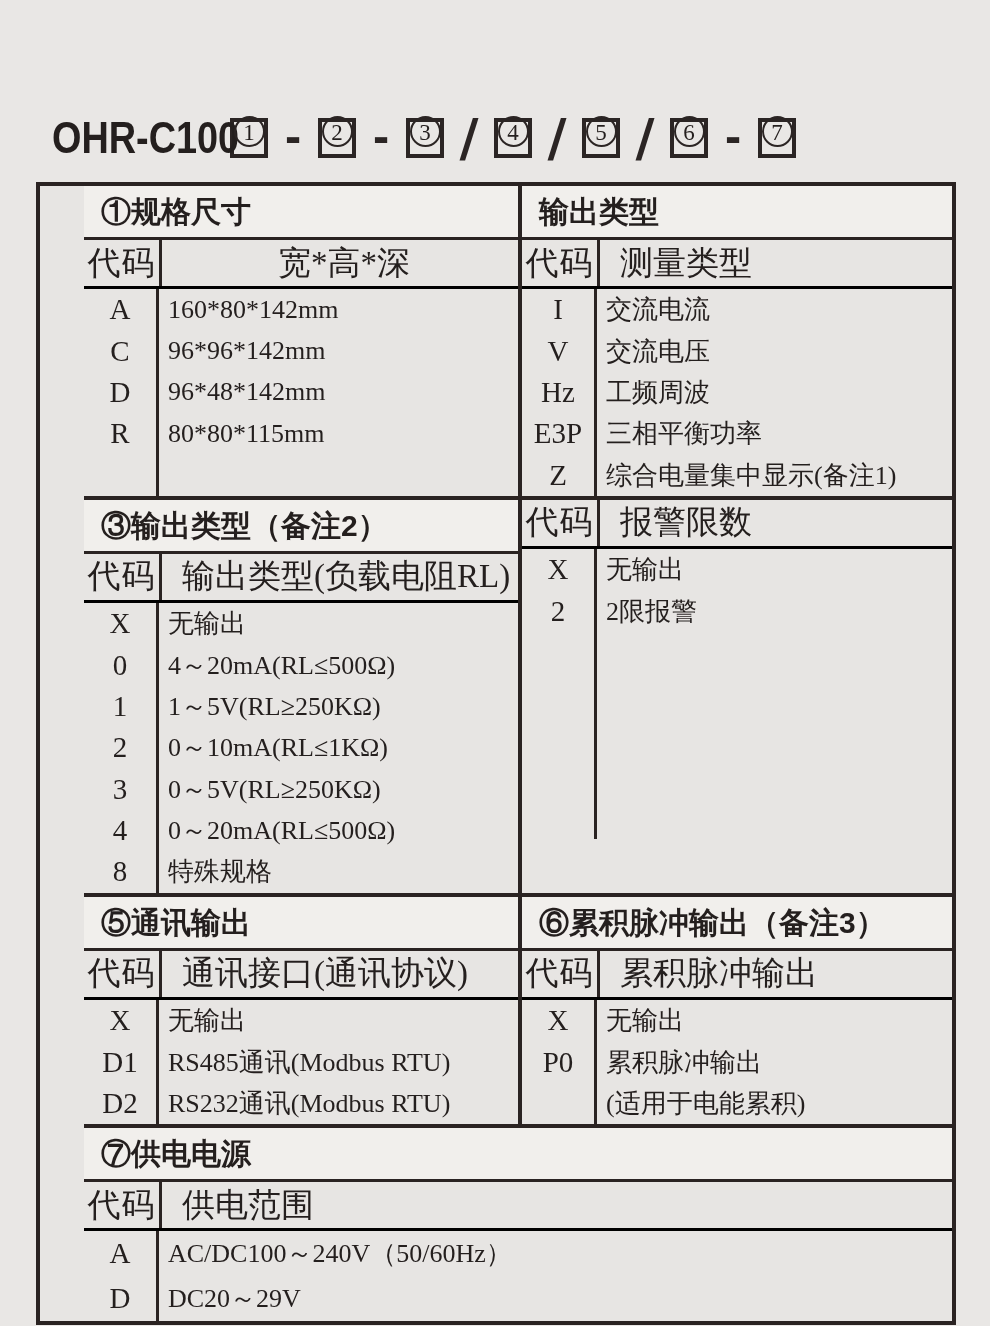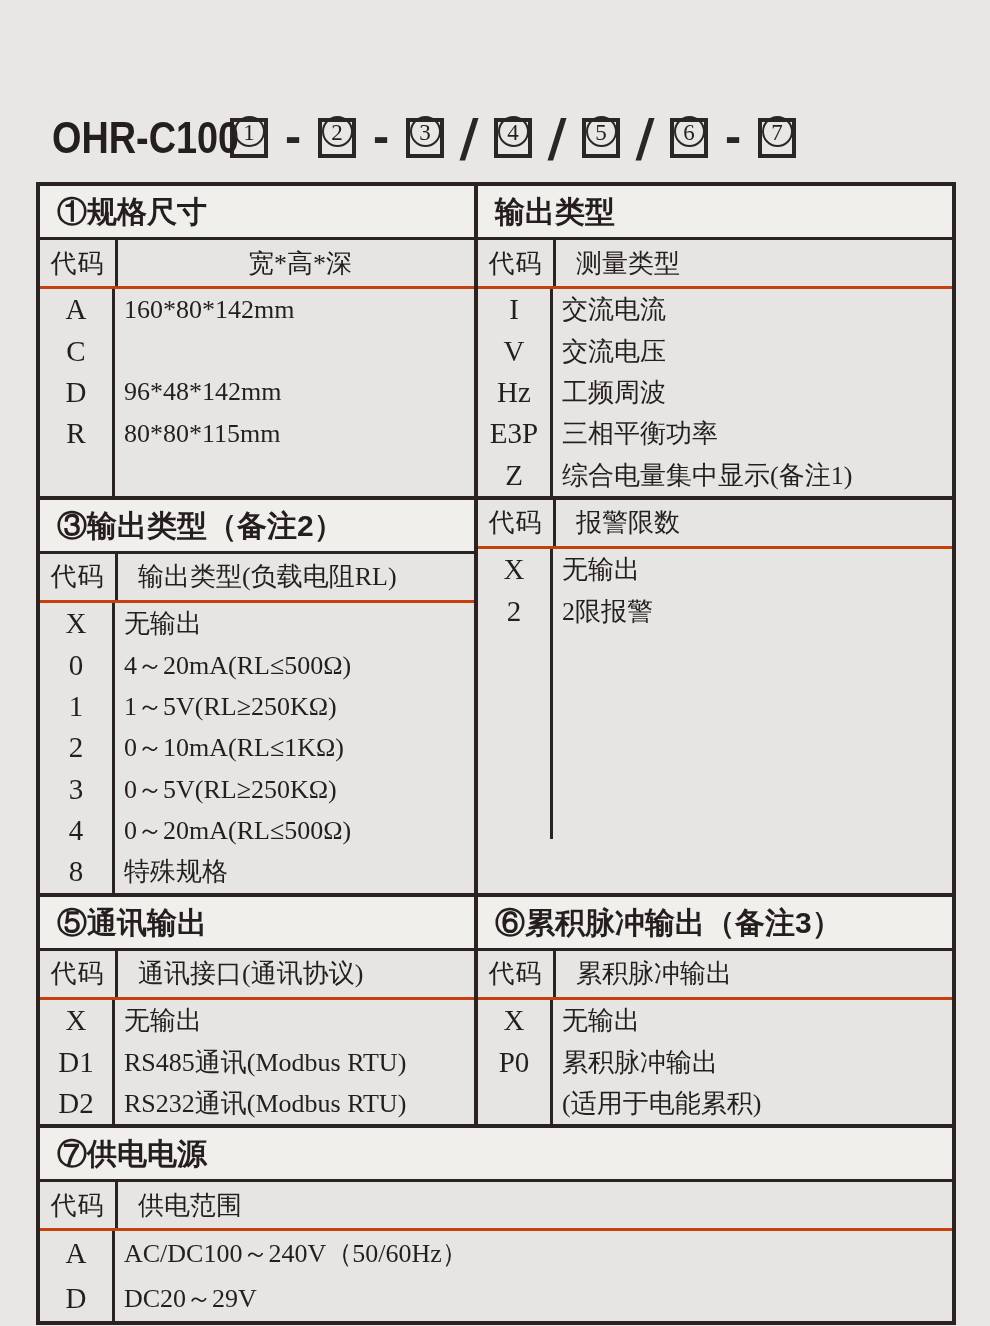--- a/index.html
+++ b/index.html
@@ -50,36 +50,36 @@
     font-family:"Liberation Serif", serif;font-size:23px;line-height:1;
     padding-top:1px;
   }
 
   
   .sel-table{
     position:absolute;left:36px;top:182px;width:920px;
     border:4px solid #2a2322;box-sizing:border-box;
     background:#e7e5e3;
   }
-  .band{display:flex;}
+  .band{display:flex;margin-left:44px;}
   .band + .band{border-top:4px solid #2a2322;}
   .half{box-sizing:border-box;}
   .half.left{width:438px;flex:0 0 438px;border-right:4px solid #2a2322;}
   .half.right{flex:1;}
   .half.full{flex:1;}
 
   .sec-title{
     height:51px;line-height:51px;
     background:#f1efec;border-bottom:3px solid #2a2322;
     font-family:"Liberation Sans", sans-serif;font-weight:bold;font-size:30px;
     padding-left:17px;white-space:nowrap;overflow:hidden;
   }
   .sec-cols{
-    display:flex;height:46px;border-bottom:3px solid #c2410c;
-    font-size:26px;
+    display:flex;height:46px;border-bottom:3px solid #000000;
+    font-size:33px;
   }
   .col-code{
     width:75px;flex:0 0 75px;border-right:3px solid #2a2322;
     display:flex;align-items:center;justify-content:center;
     letter-spacing:1px;
   }
   .col-val{
     flex:1;display:flex;align-items:center;padding-left:20px;
     white-space:nowrap;overflow:hidden;
   }
@@ -164,20 +164,21 @@
             <div class="col-code">代码</div>
             <div class="col-val center">宽*高*深</div>
           </div>
           <div class="sec-rows">
               <div class="t-row">
                 <div class="cell-code">A</div>
                 <div class="cell-val">160*80*142mm</div>
               </div>
               <div class="t-row">
                 <div class="cell-code">C</div>
+                <div class="cell-val">96*96*142mm</div>
               </div>
               <div class="t-row">
                 <div class="cell-code">D</div>
                 <div class="cell-val">96*48*142mm</div>
               </div>
               <div class="t-row">
                 <div class="cell-code">R</div>
                 <div class="cell-val">80*80*115mm</div>
               </div>
               <div class="t-row">

